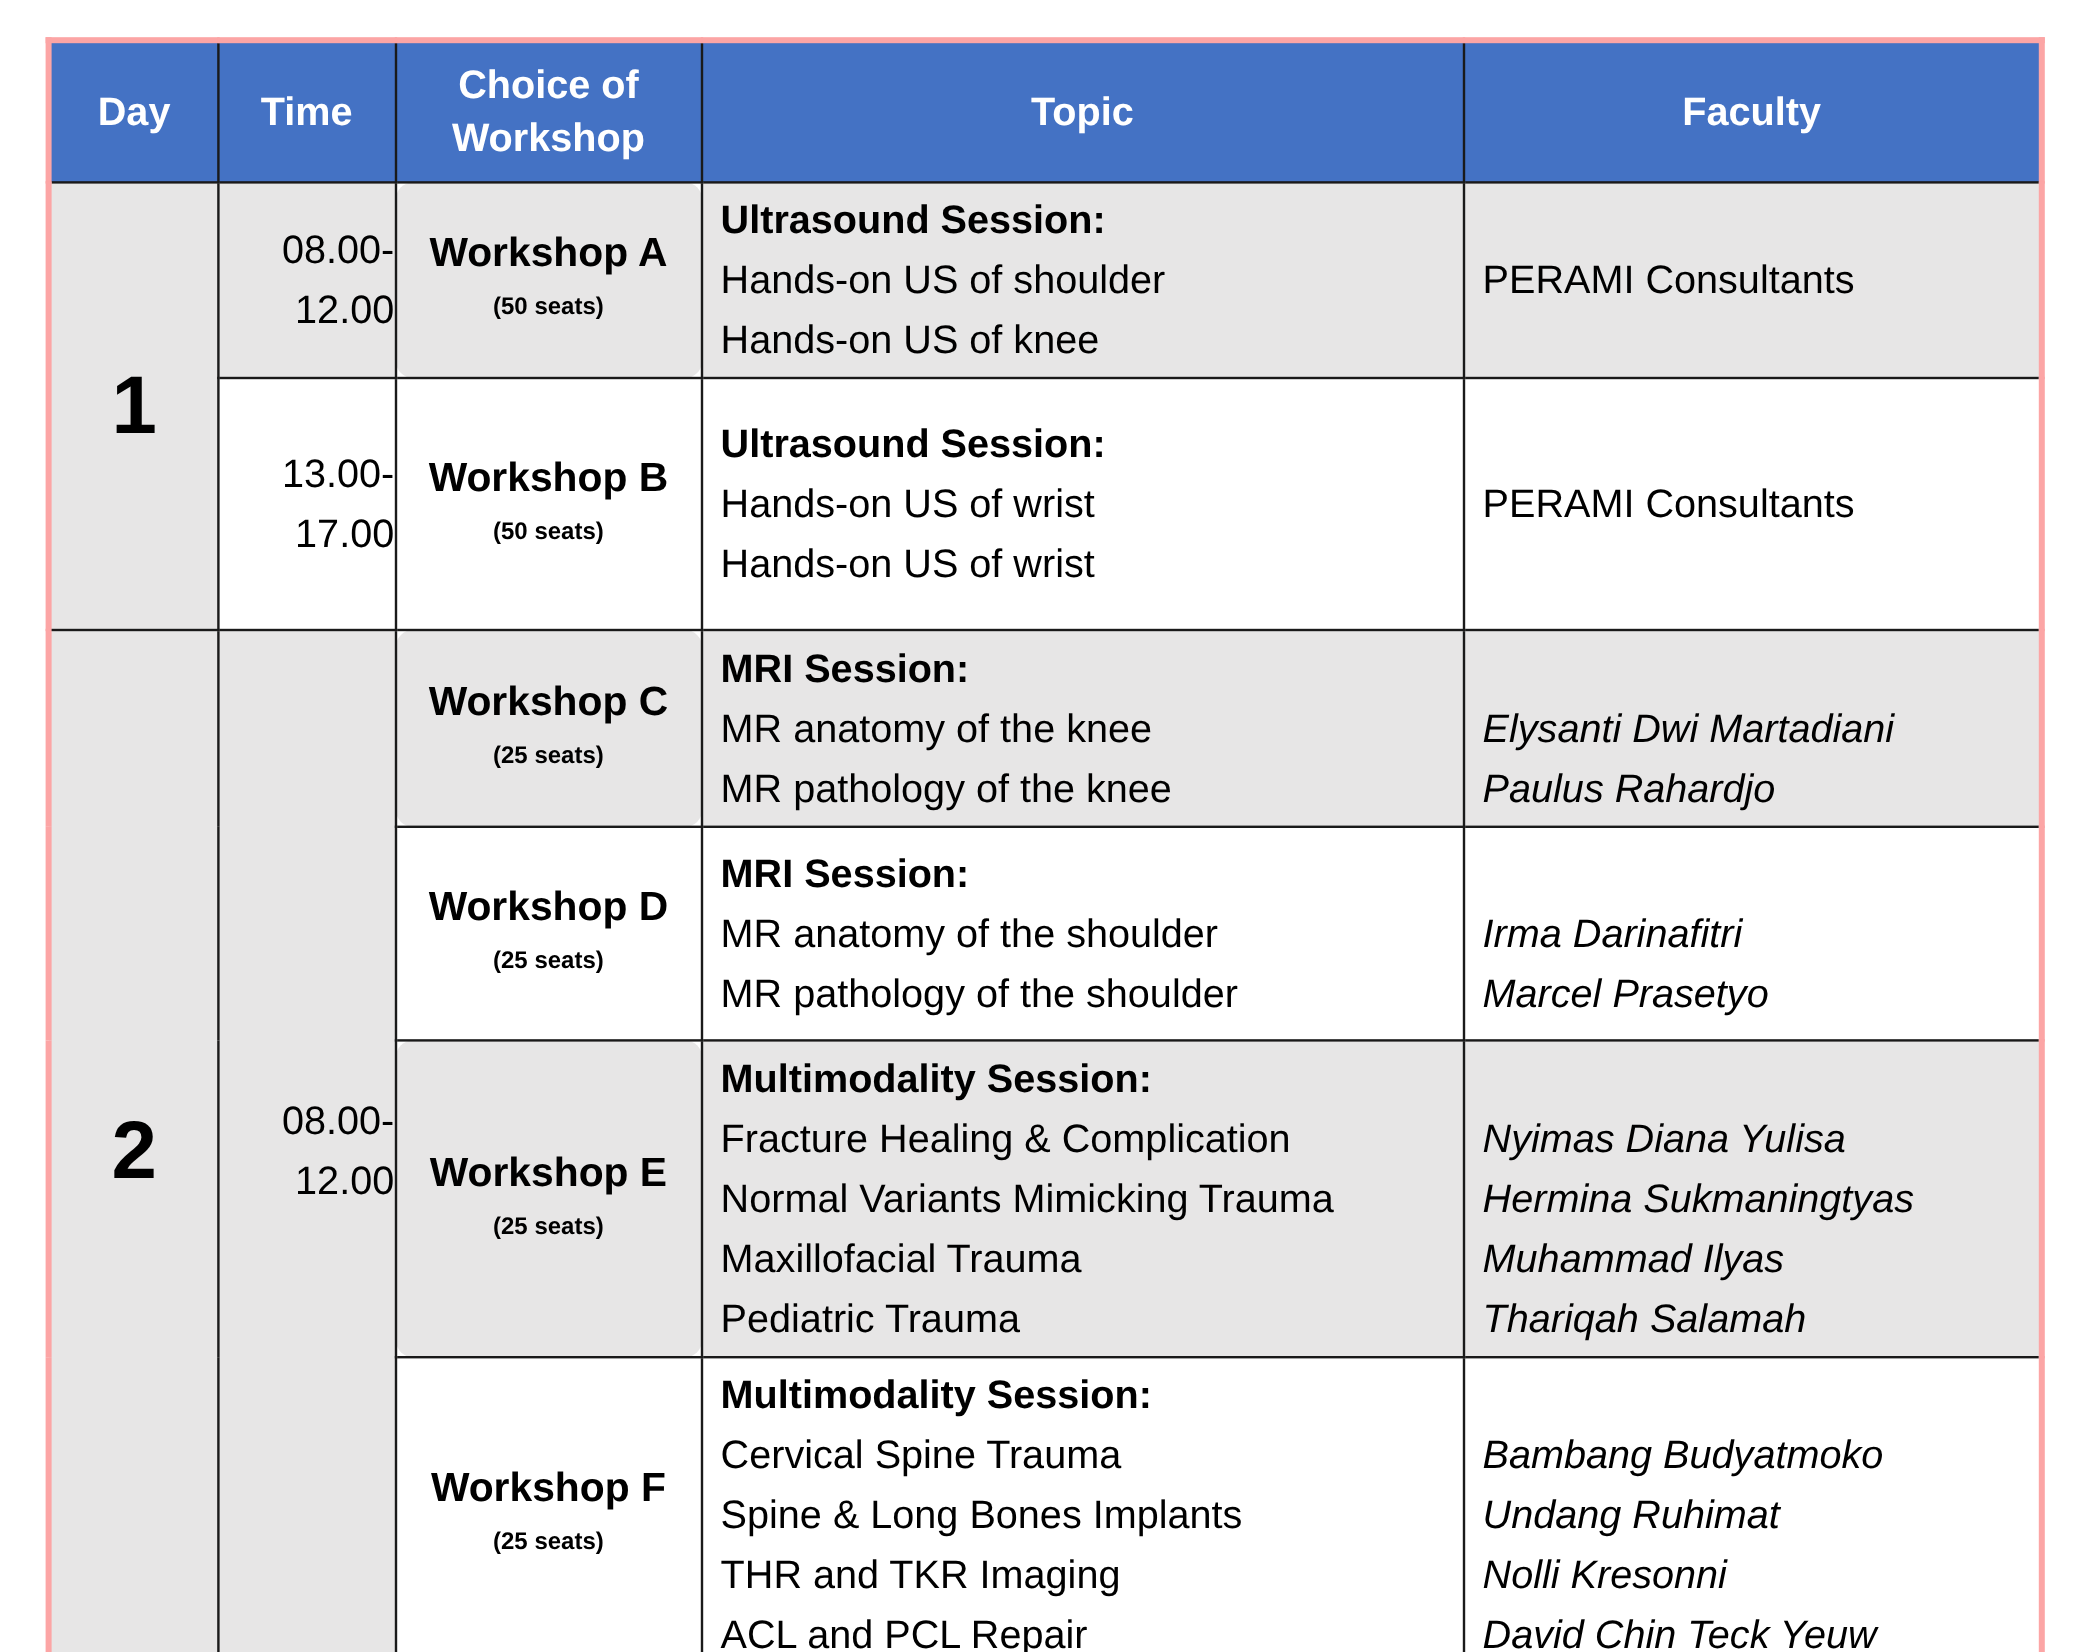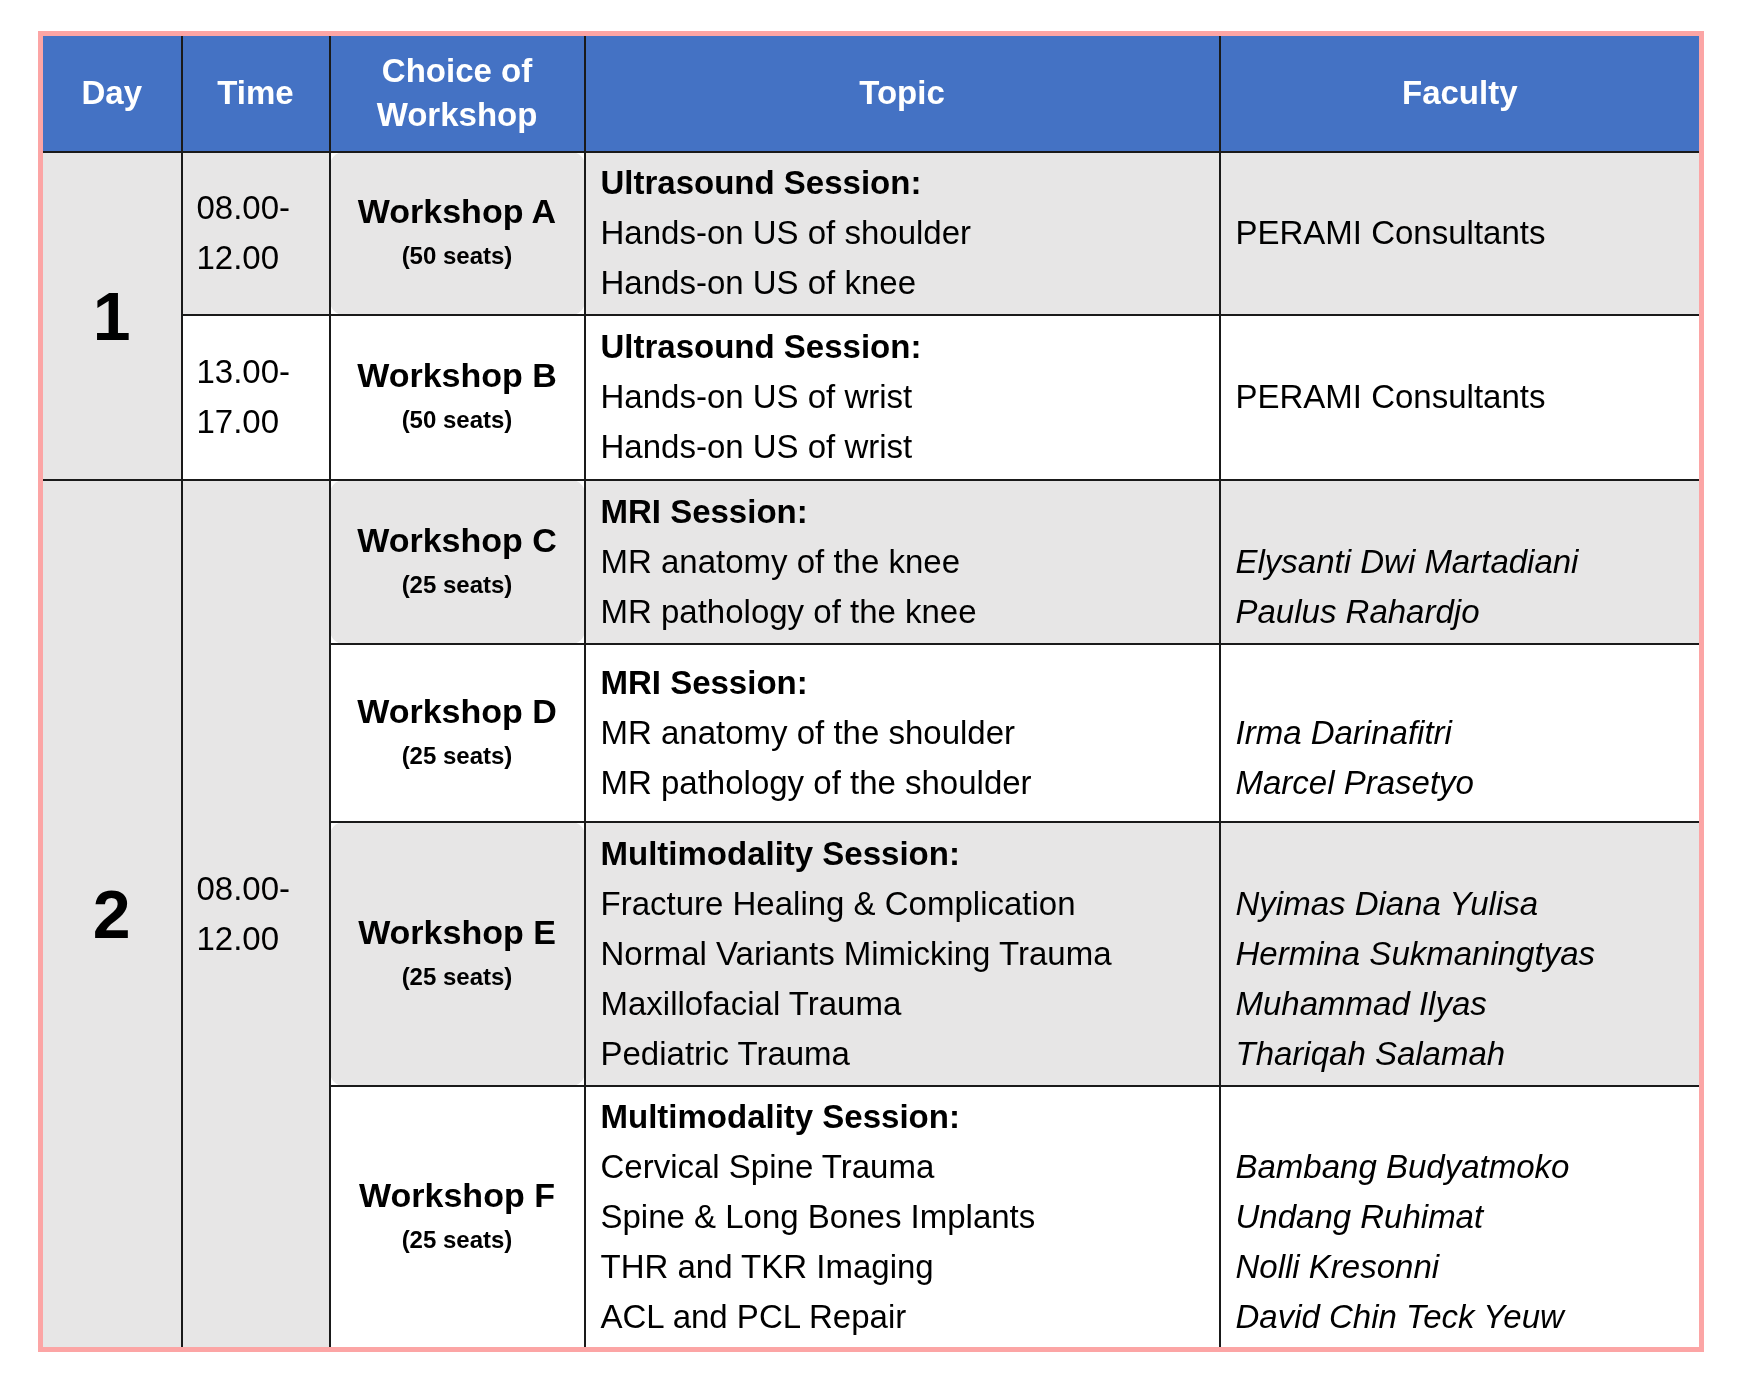--- a/index.html
+++ b/index.html
@@ -18,24 +18,24 @@
     vertical-align:middle;
   }
   th {
     background:#4472C4; color:#ffffff; font-weight:bold;
     font-size:33px; line-height:44px; text-align:center;
   }
   td { font-size:33px; line-height:50px; }
   .gray { background:#E7E6E6; }
   .white { background:#ffffff; }
   .day { text-align:center; font-weight:bold; font-size:68px; }
-  .time { padding-left:14px !important; text-align:left;margin-top:12px; }
+  .time { padding-left:14px !important; text-align:right;margin-top:12px; }
   .ws { text-align:center; font-weight:bold;border-radius:14px; }
   .ws .ws-name { font-size:34px; line-height:46px; display:block; }
-  .ws .ws-seats { font-size:24px; line-height:44px; display:block; }
+  .ws .ws-seats { font-size:20px; line-height:44px; display:block; }
   .topic { padding-left:15px !important;margin-top:12px; }
   .topic .sess { font-weight:bold; display:block; }
   .topic .item, .fac .item { display:block; }
   .fac { padding-left:15px !important; }
   .fac-inner { padding-top:50px;font-style:italic; }
 </style>
 </head>
 <body>
 
 <table class="sched">
@@ -73,21 +73,21 @@
       <td class="topic">
         <span class="sess">Ultrasound Session:</span>
         <span class="item">Hands-on US of shoulder</span>
         <span class="item">Hands-on US of knee</span>
       </td>
       <td class="fac">
         <span class="item">PERAMI Consultants</span>
       </td>
     </tr>
 
-    <tr class="white" style="height:165px">
+    <tr class="white" style="height:210px">
       <td class="time">
         <span style="display:block">13.00-</span>
         <span style="display:block">17.00</span>
       </td>
       <td class="ws">
         <span class="ws-name">Workshop B</span>
         <span class="ws-seats">(50 seats)</span>
       </td>
       <td class="topic">
         <span class="sess">Ultrasound Session:</span>

